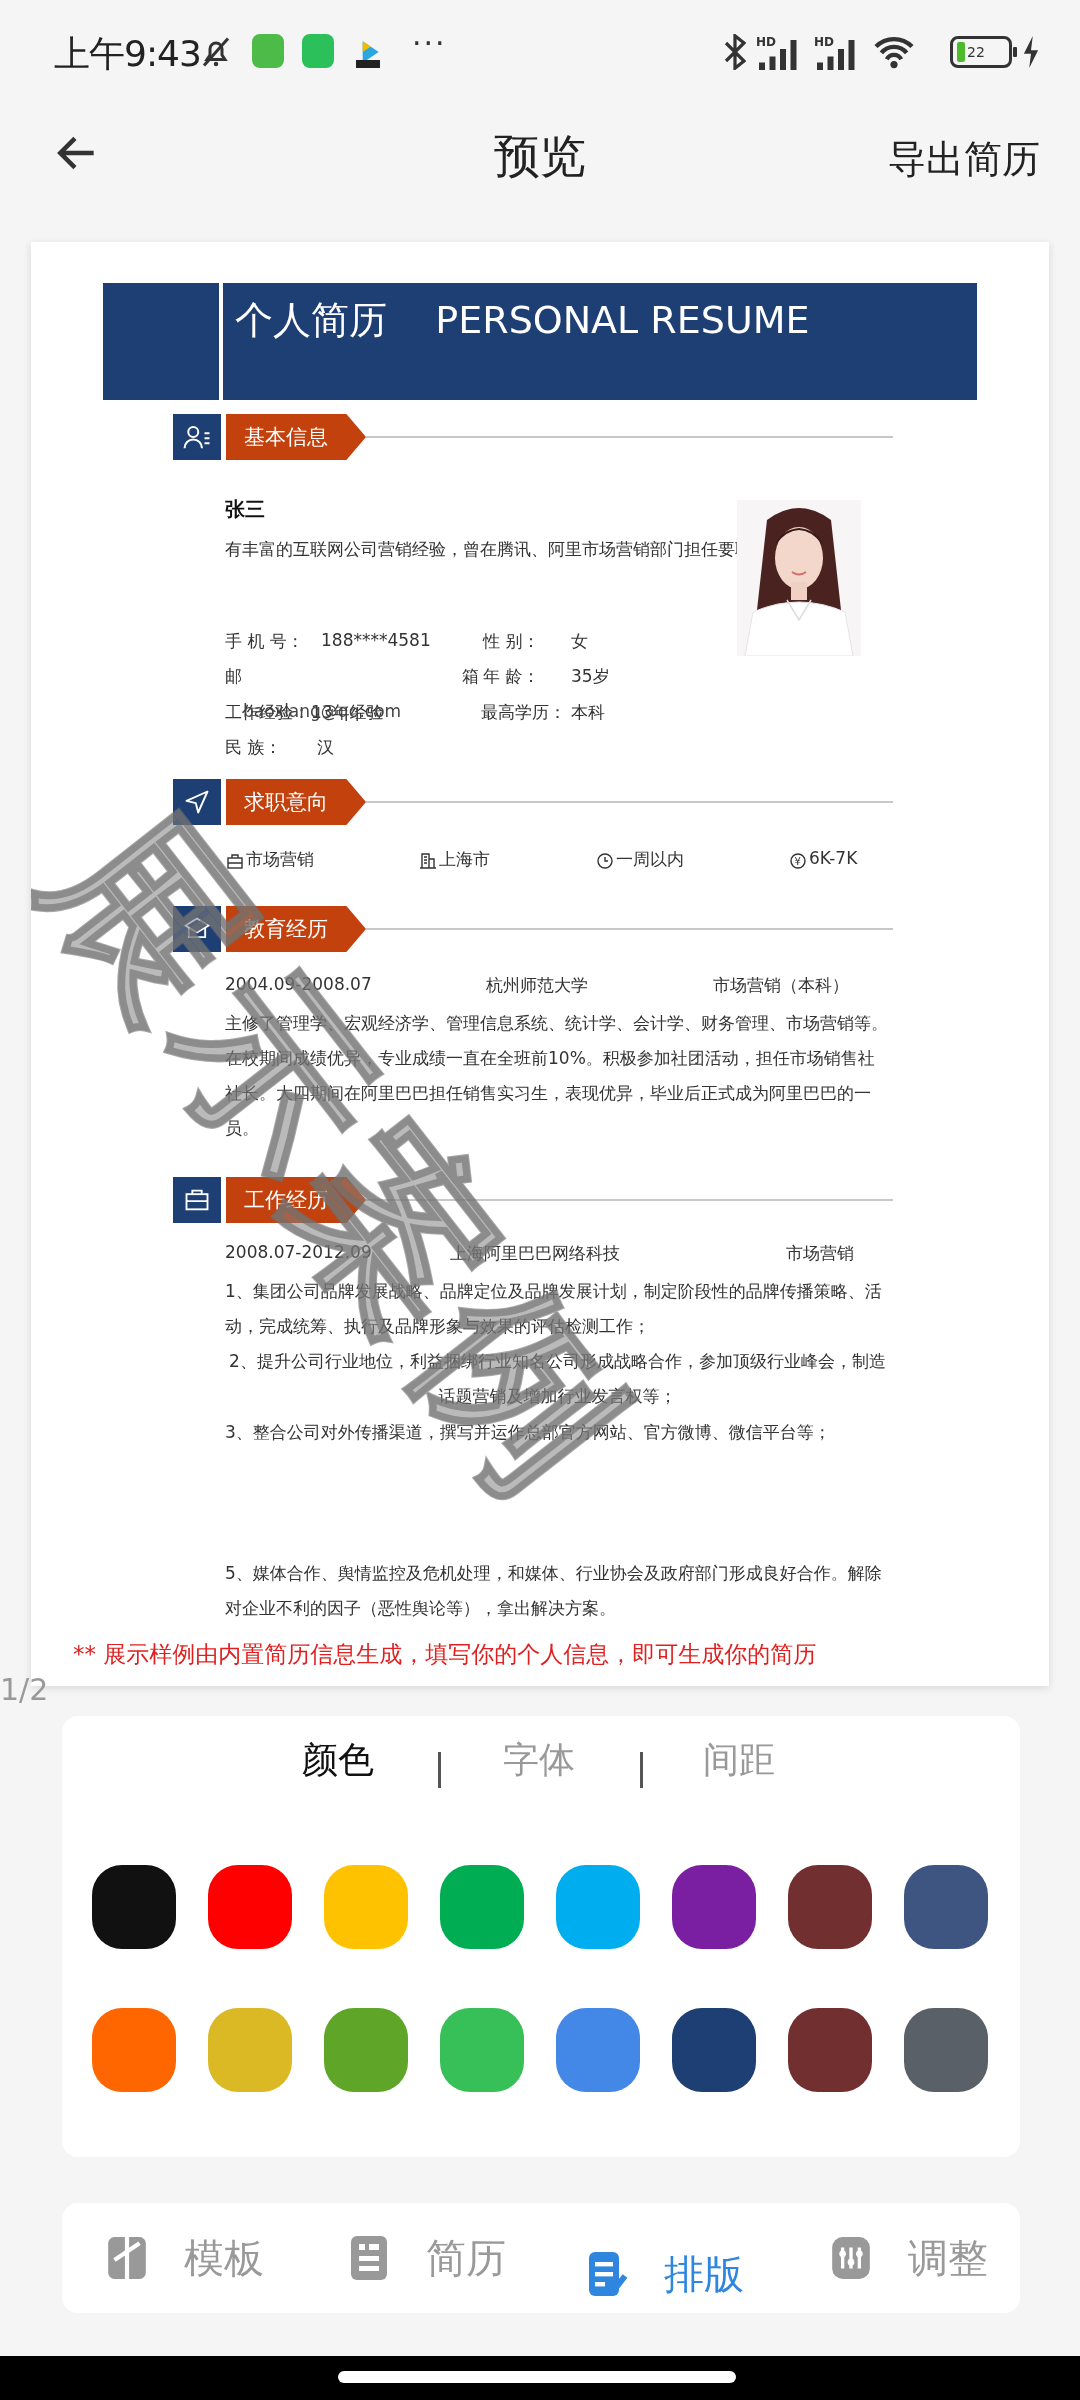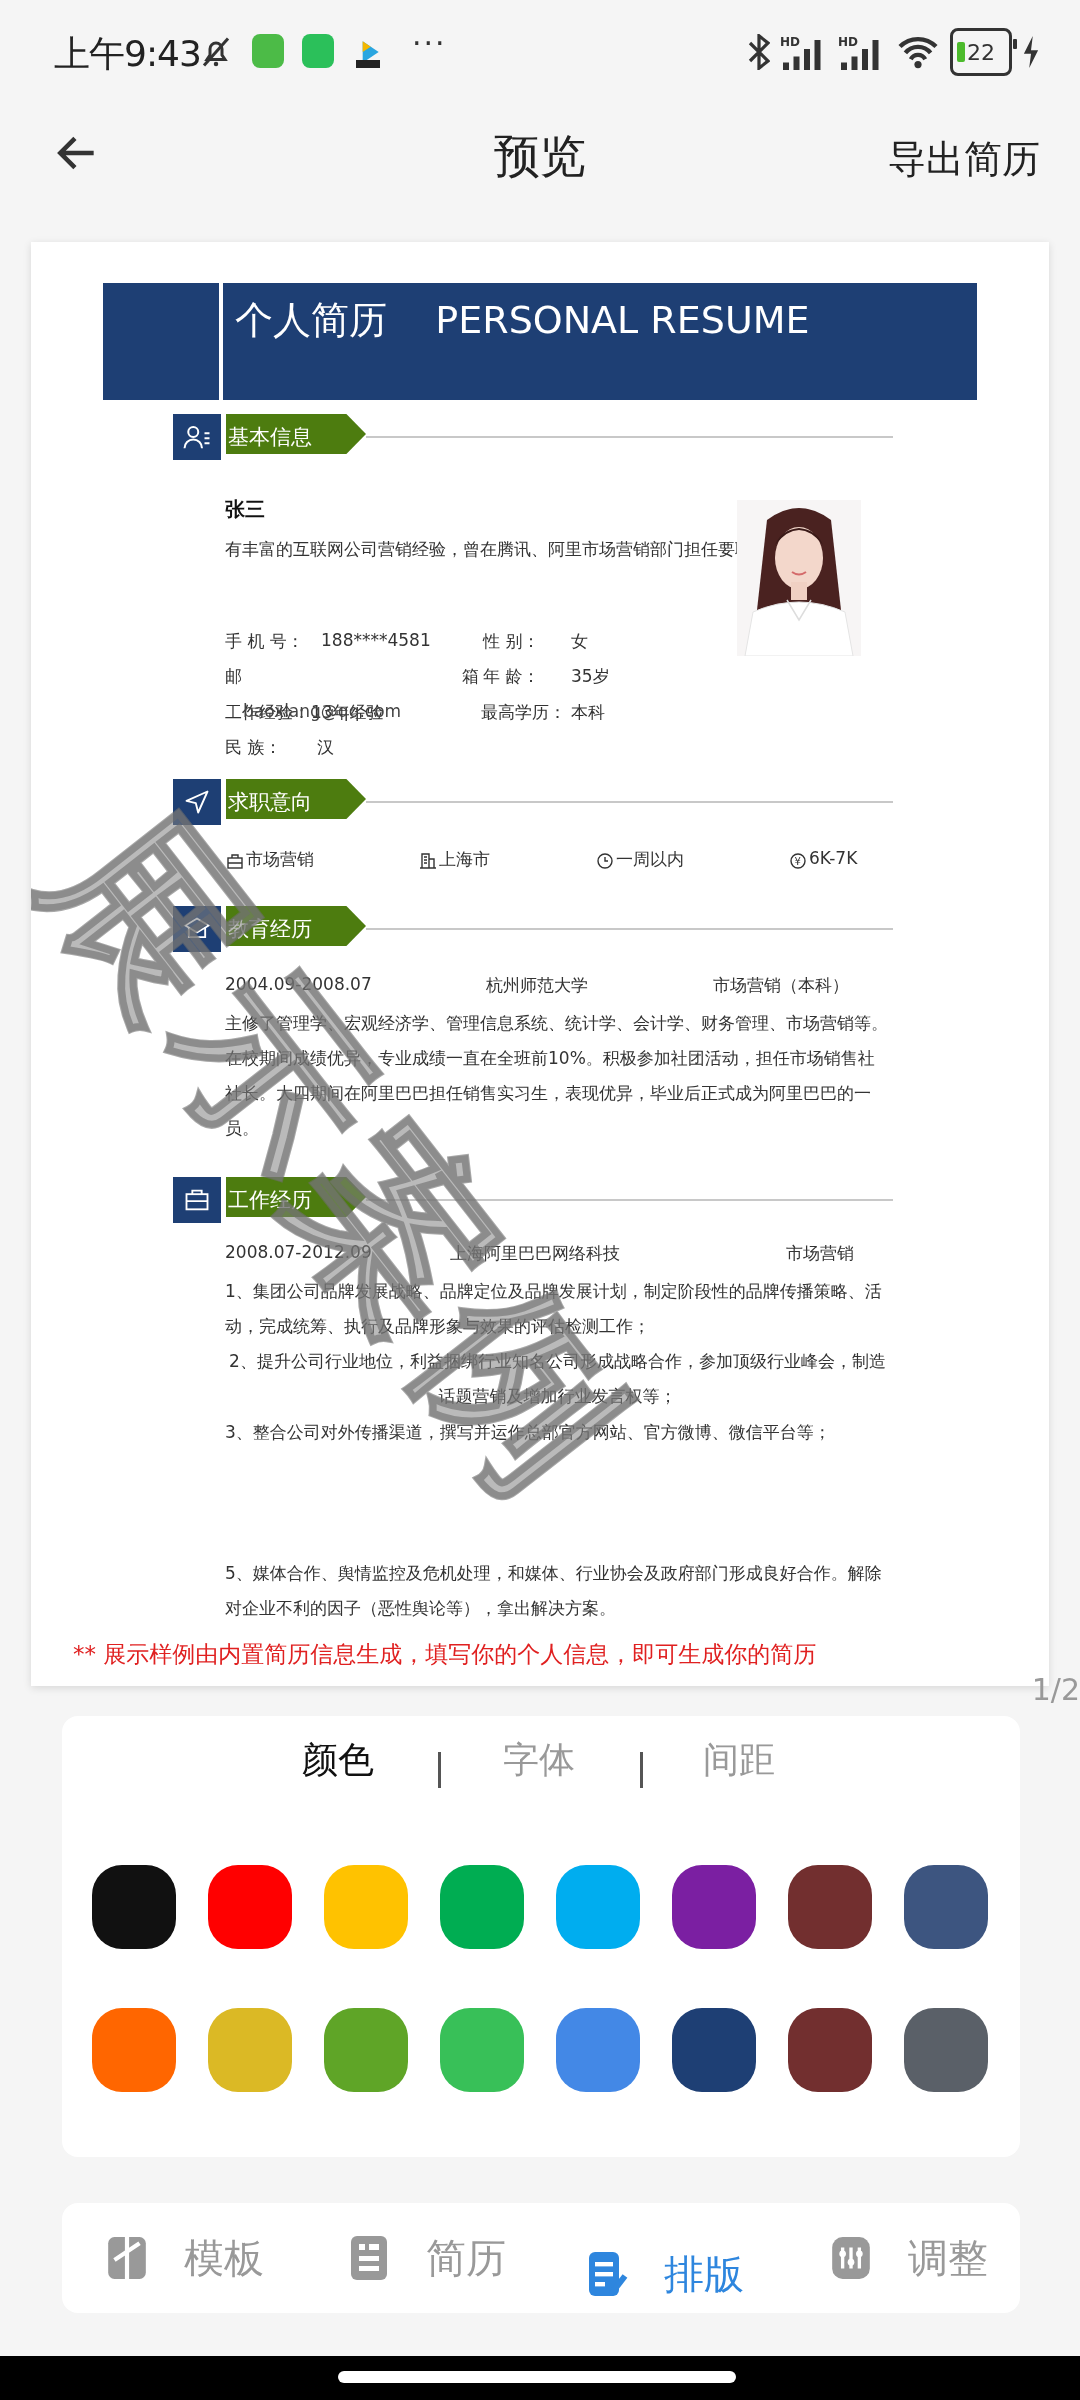--- a/index.html
+++ b/index.html
@@ -9,51 +9,51 @@
   
   .statusbar { position: absolute; left: 0; top: 0; width: 1080px; height: 100px; }
   .sb-time { position: absolute; left: 54px; top: 30px; font-size: 36px; color: #222; letter-spacing: -1px; }
   .sb-icon { position: absolute; top: 34px; }
   .bell { left: 198px; width: 36px; height: 36px; }
   .app1 { left: 252px; width: 32px; height: 34px; background: #4cbb47; border-radius: 8px; }
   .app2 { left: 302px; width: 32px; height: 34px; background: #2bc05a; border-radius: 8px; }
   .app3 { left: 352px; width: 32px; height: 36px; }
   .dots { left: 412px; top: 26px; font-size: 30px; color: #333; letter-spacing: 2px; }
   .sb-right { position: absolute; right: 40px; top: 32px; height: 40px; display: flex; align-items: center; gap: 10px; }
-  .battery { width: 62px; height: 48px; border: 3px solid #333; border-radius: 8px; position: relative; display: flex; align-items: center; font-size: 22px; color: #333; padding-left: 4px; }
+  .battery { width: 62px; height: 32px; border: 3px solid #333; border-radius: 8px; position: relative; display: flex; align-items: center; font-size: 14px; color: #333; padding-left: 4px; margin-left: 24px; }
   .battery .lvl { width: 8px; height: 20px; background: #4cbb2c; margin-right: 2px; border-radius: 2px; }
   .battery::after { content: ""; position: absolute; right: -8px; top: 8px; width: 4px; height: 10px; background: #333; border-radius: 1px; }
 
   
   .header { position: absolute; left: 0; top: 100px; width: 1080px; height: 120px; }
   .back { position: absolute; left: 52px; top: 28px; width: 50px; height: 50px; }
   .title { position: absolute; left: 0; right: 0; top: 26px; text-align: center; font-size: 46px; color: #222; }
   .export { position: absolute; right: 40px; top: 34px; font-size: 38px; color: #222; }
 
   
   .card { position: absolute; left: 31px; top: 242px; width: 1018px; height: 1444px; background: #fff; box-shadow: 0 2px 8px rgba(0,0,0,0.12); overflow: hidden; }
   .banner { position: absolute; left: 72px; top: 41px; width: 874px; height: 117px; background: #1e3f74; }
   .banner .split { position: absolute; left: 116px; top: 0; width: 4px; height: 117px; background: #fff; }
   .banner .btitle { position: absolute; left: 132px; top: 12px; font-size: 38px; color: #fff; white-space: pre; }
 
   .sec { position: absolute; left: 142px; height: 46px; width: 720px; }
   .sec .ibox { position: absolute; left: 0; top: 0; width: 48px; height: 46px; background: #1e3f74; display: flex; align-items: center; justify-content: center; }
-  .sec .lbox { position: absolute; left: 53px; top: 0; width: 140px; height: 40px; background: #4d7c0f; clip-path: polygon(0 0, 86% 0, 100% 50%, 86% 100%, 0 100%); color: #fff; font-size: 21px; padding-left: 2px; line-height: 46px; }
+  .sec .lbox { position: absolute; left: 53px; top: 0; width: 140px; height: 46px; background: #c2410c; clip-path: polygon(0 0, 86% 0, 100% 50%, 86% 100%, 0 100%); color: #fff; font-size: 21px; padding-left: 18px; line-height: 46px; }
   .sec .line { position: absolute; left: 193px; right: 0; top: 22px; height: 2px; background: #c8c8c8; }
 
   .txt { position: absolute; font-size: 17px; color: #333; white-space: nowrap; }
   .name { position: absolute; left: 194px; top: 240px; font-size: 20px; font-weight: bold; color: #111; margin-top: 14px; }
   .para { position: absolute; left: 194px; width: 665px; font-size: 17px; color: #333; line-height: 35px; }
   .photo { position: absolute; left: 706px; top: 258px; width: 124px; height: 156px; background: linear-gradient(#fff 0%, #fff 100%); overflow: hidden; }
 
   .watermark { position: absolute; left: 160px; top: 520px; font-size: 190px; color: rgba(130,130,130,0.55); transform: rotate(52deg); transform-origin: 0 0; white-space: nowrap; pointer-events: none; font-weight: bold; letter-spacing: 10px; -webkit-text-stroke: 2px rgba(110,110,110,0.6); }
 
   .notice { position: absolute; left: 42px; top: 1397px; font-size: 23px; color: #e02020; white-space: nowrap; }
 
-  .pager { position: absolute; left: 0; right: 0; top: 1672px; text-align: right; font-size: 30px; color: #999; }
+  .pager { position: absolute; left: 0; right: 0; top: 1672px; text-align: left; font-size: 30px; color: #999; }
 
   
   .panel { position: absolute; left: 62px; top: 1716px; width: 958px; height: 441px; background: #fff; border-radius: 16px; }
   .tabs { position: absolute; left: 0; top: 0; width: 958px; height: 86px; }
   .tab { position: absolute; top: 20px; font-size: 36px; color: #999; }
   .tab.active { color: #111; }
   .tabsep { position: absolute; top: 36px; width: 3px; height: 36px; background: #555; }
   .swatch { position: absolute; width: 84px; height: 84px; border-radius: 30px; }
 
   

